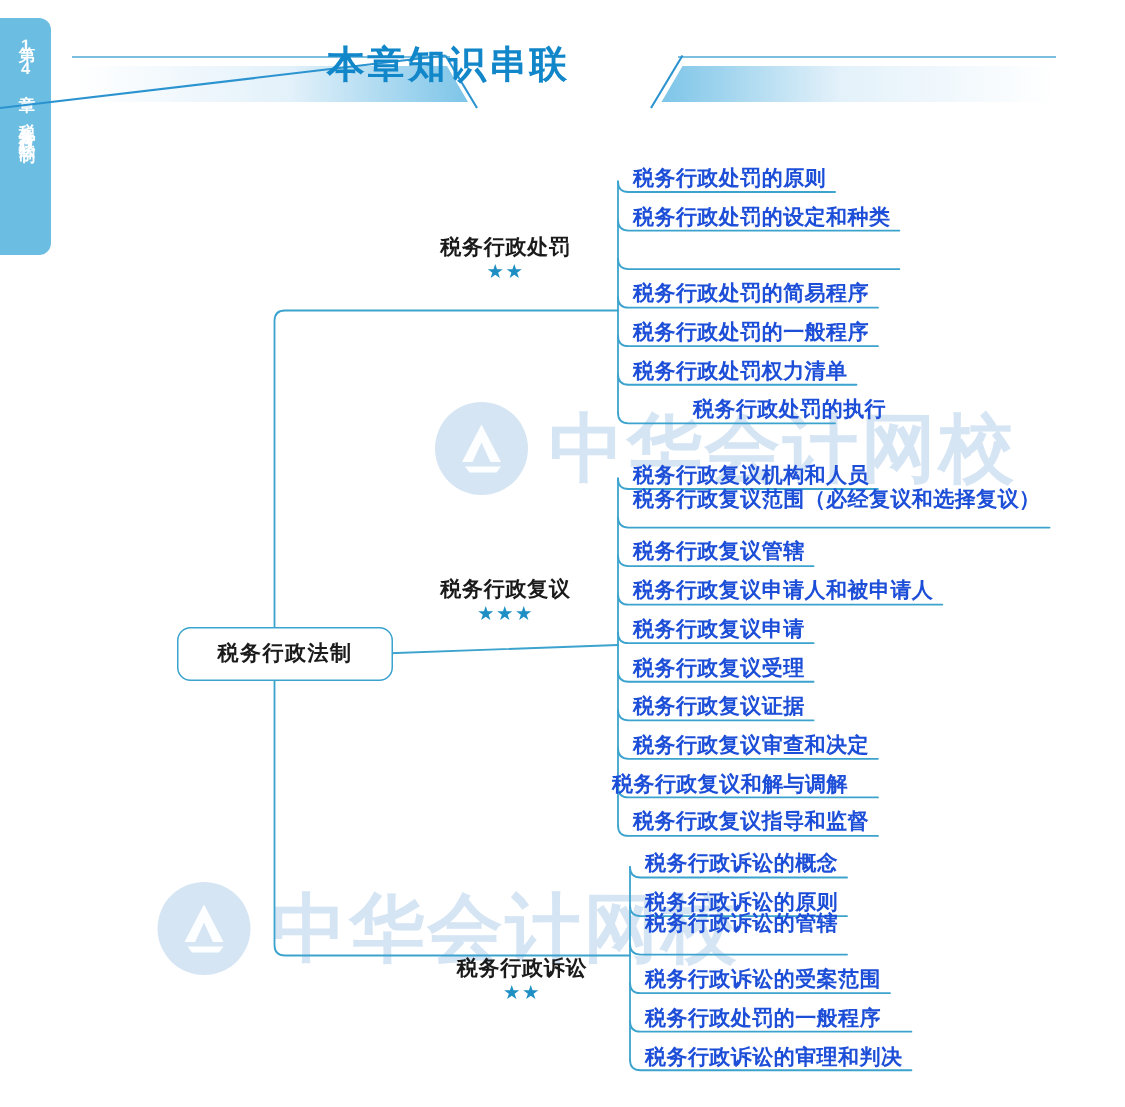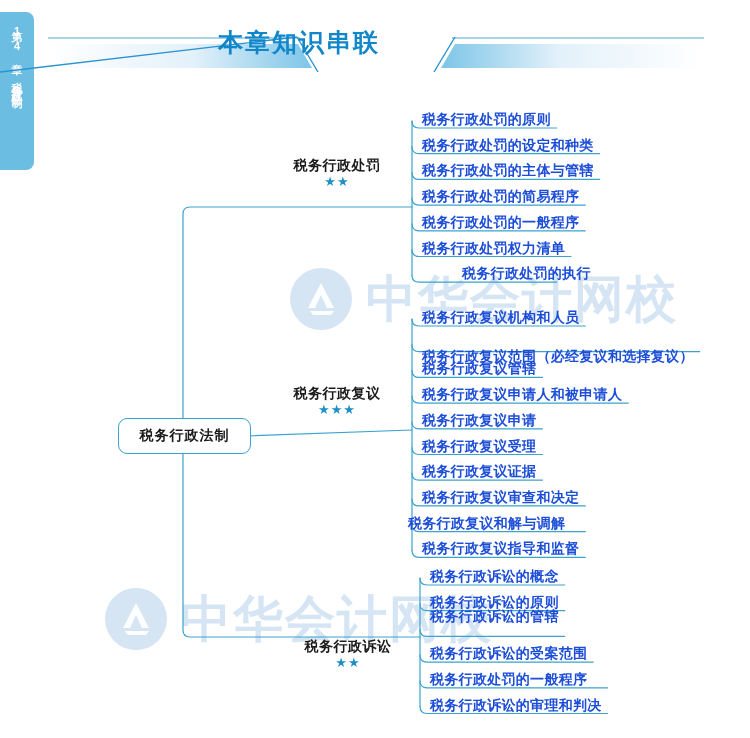--- a/index.html
+++ b/index.html
@@ -303,38 +303,37 @@
       <path d="M 607.609375 687.8
        L 427 687.8
        Q 420 687.8 420 680.8" fill="none" stroke="#3ba3cd" stroke-width="1.2" stroke-linecap="round"></path>
       <path d="M 607.609375 713.5
        L 427 713.5
        Q 420 713.5 420 706.5" fill="none" stroke="#3ba3cd" stroke-width="1.2" stroke-linecap="round"></path>
       <path d="M 420 578 L 420 706.5" fill="none" stroke="#3ba3cd" stroke-width="1.2" stroke-linecap="round"></path>
     </svg>
 
   <div id="nodes">
-    <div class="root-node" id="root-node" style="left: 118px; top: 418px; width: 133px; height: 36px;">税务行政法制</div>
+    <div class="root-node" id="root-node" style="left: 118px; top: 418px; width: 144px; height: 36px;">税务行政法制</div>
   <div class="branch-label" style="left: 337px; top: 158px; transform: translateX(-50%);">
         <span class="bl-text">税务行政处罚</span>
         <span class="bl-stars">★★</span>
       </div>
       <div class="leaf" style="left: 422px; top: 113px;">税务行政处罚的原则</div>
       <div class="leaf" style="left: 422px; top: 138.7px;">税务行政处罚的设定和种类</div>
-      <div class="leaf" style="left: 422px; top: 164.4px;">税务行政处罚的主体与管辖</div>
       <div class="leaf" style="left: 422px; top: 190.1px;">税务行政处罚的简易程序</div>
       <div class="leaf" style="left: 422px; top: 215.8px;">税务行政处罚的一般程序</div>
       <div class="leaf" style="left: 422px; top: 241.5px; text-align: right;">税务行政处罚权力清单</div>
       <div class="leaf" style="left: 422px; top: 267.2px; margin-left: 40px;">税务行政处罚的执行</div>
       <div class="branch-label" style="left: 337px; top: 386px; transform: translateX(-50%);">
         <span class="bl-text">税务行政复议</span>
         <span class="bl-stars">★★★</span>
       </div>
       <div class="leaf" style="left: 422px; top: 311px;">税务行政复议机构和人员</div>
-      <div class="leaf" style="left: 422px; top: 350px;">税务行政复议范围（必经复议和选择复议）</div>
+      <div class="leaf" style="left: 422px; top: 327px;">税务行政复议范围（必经复议和选择复议）</div>
       <div class="leaf" style="left: 422px; top: 362.4px;">税务行政复议管辖</div>
       <div class="leaf" style="left: 422px; top: 388.1px;">税务行政复议申请人和被申请人</div>
       <div class="leaf" style="left: 422px; top: 413.8px;">税务行政复议申请</div>
       <div class="leaf" style="left: 422px; top: 439.5px;">税务行政复议受理</div>
       <div class="leaf" style="left: 422px; top: 465.2px;">税务行政复议证据</div>
       <div class="leaf" style="left: 422px; top: 490.9px;">税务行政复议审查和决定</div>
       <div class="leaf" style="left: 408px; top: 516.6px;">税务行政复议和解与调解</div>
       <div class="leaf" style="left: 422px; top: 542.3px;">税务行政复议指导和监督</div>
       <div class="branch-label" style="left: 348px; top: 639px; transform: translateX(-50%);">
         <span class="bl-text">税务行政诉讼</span>

